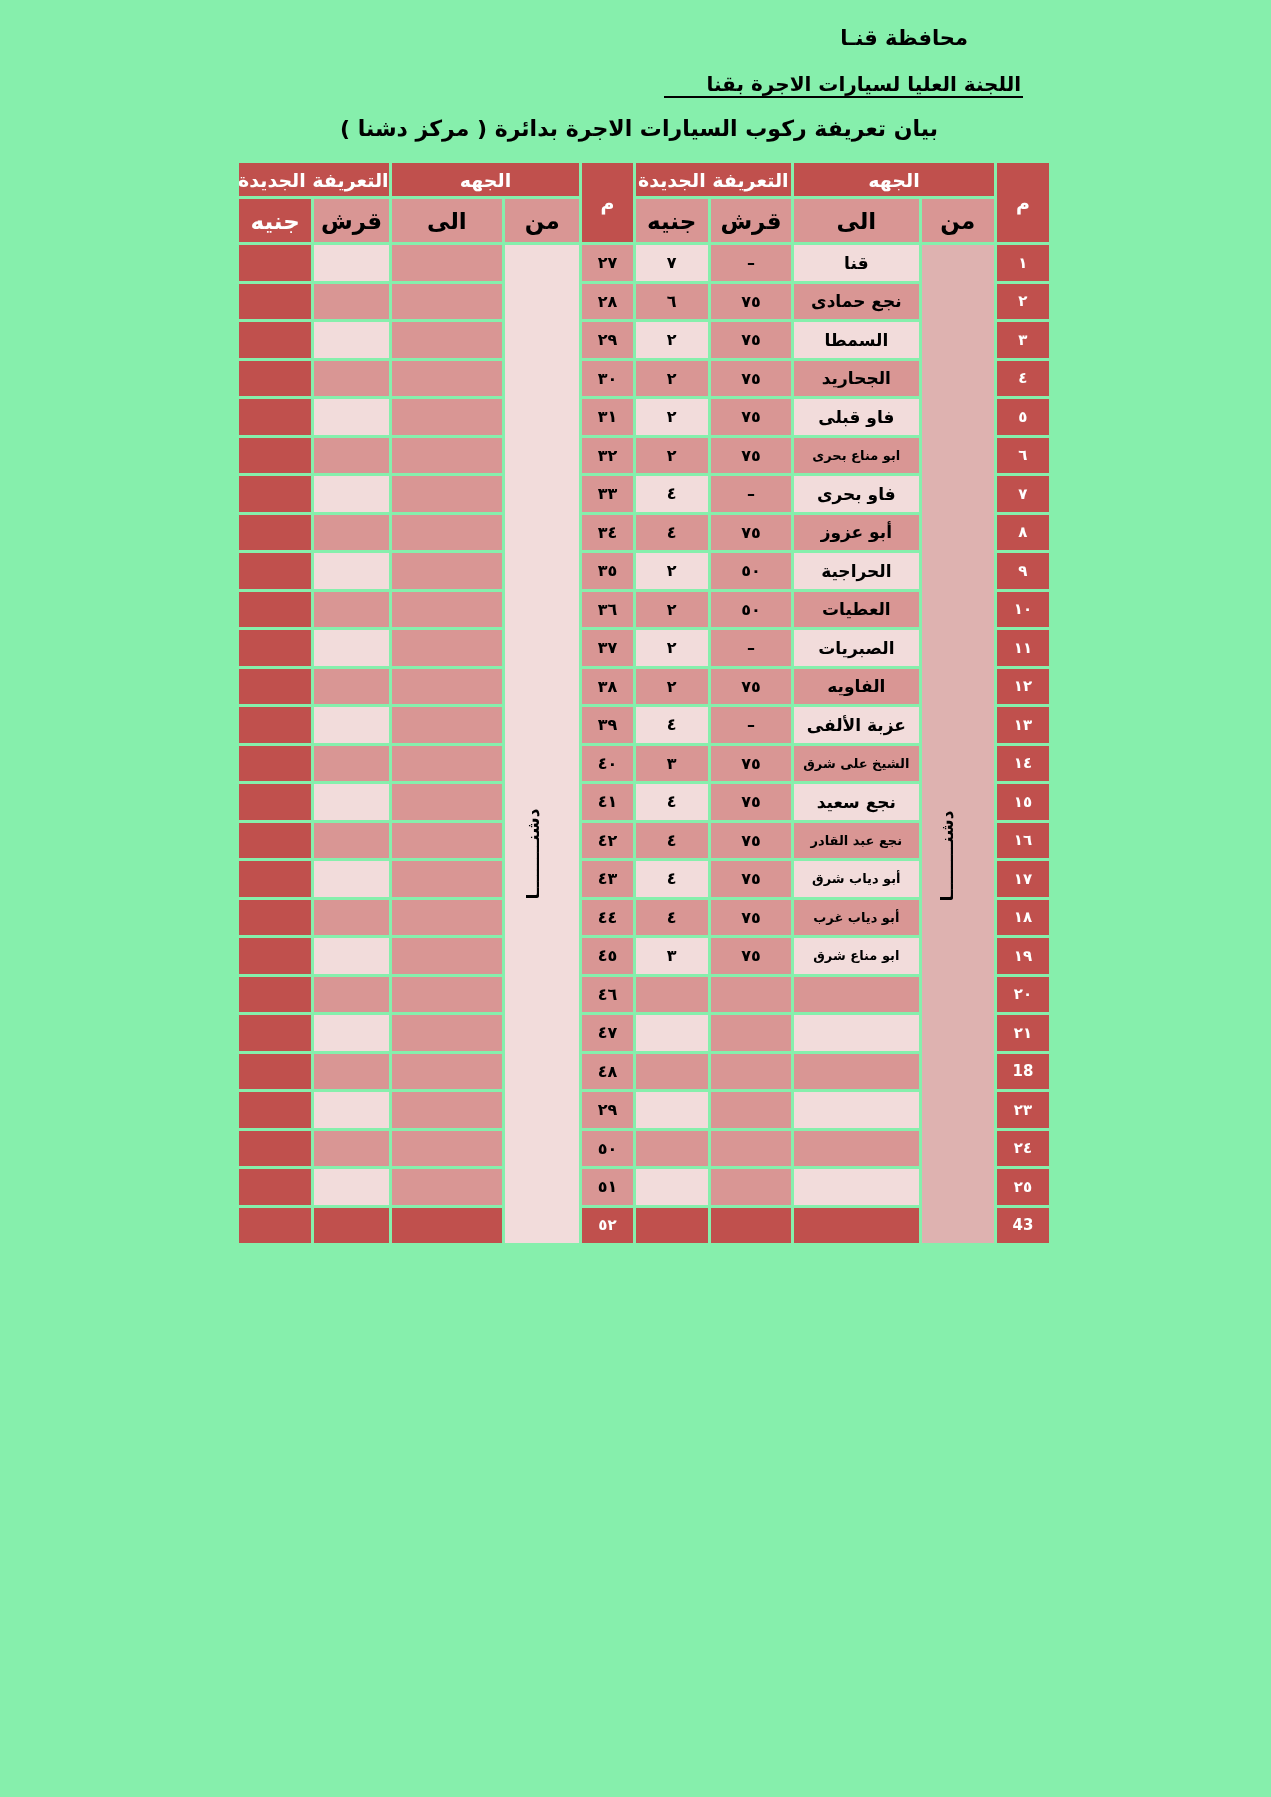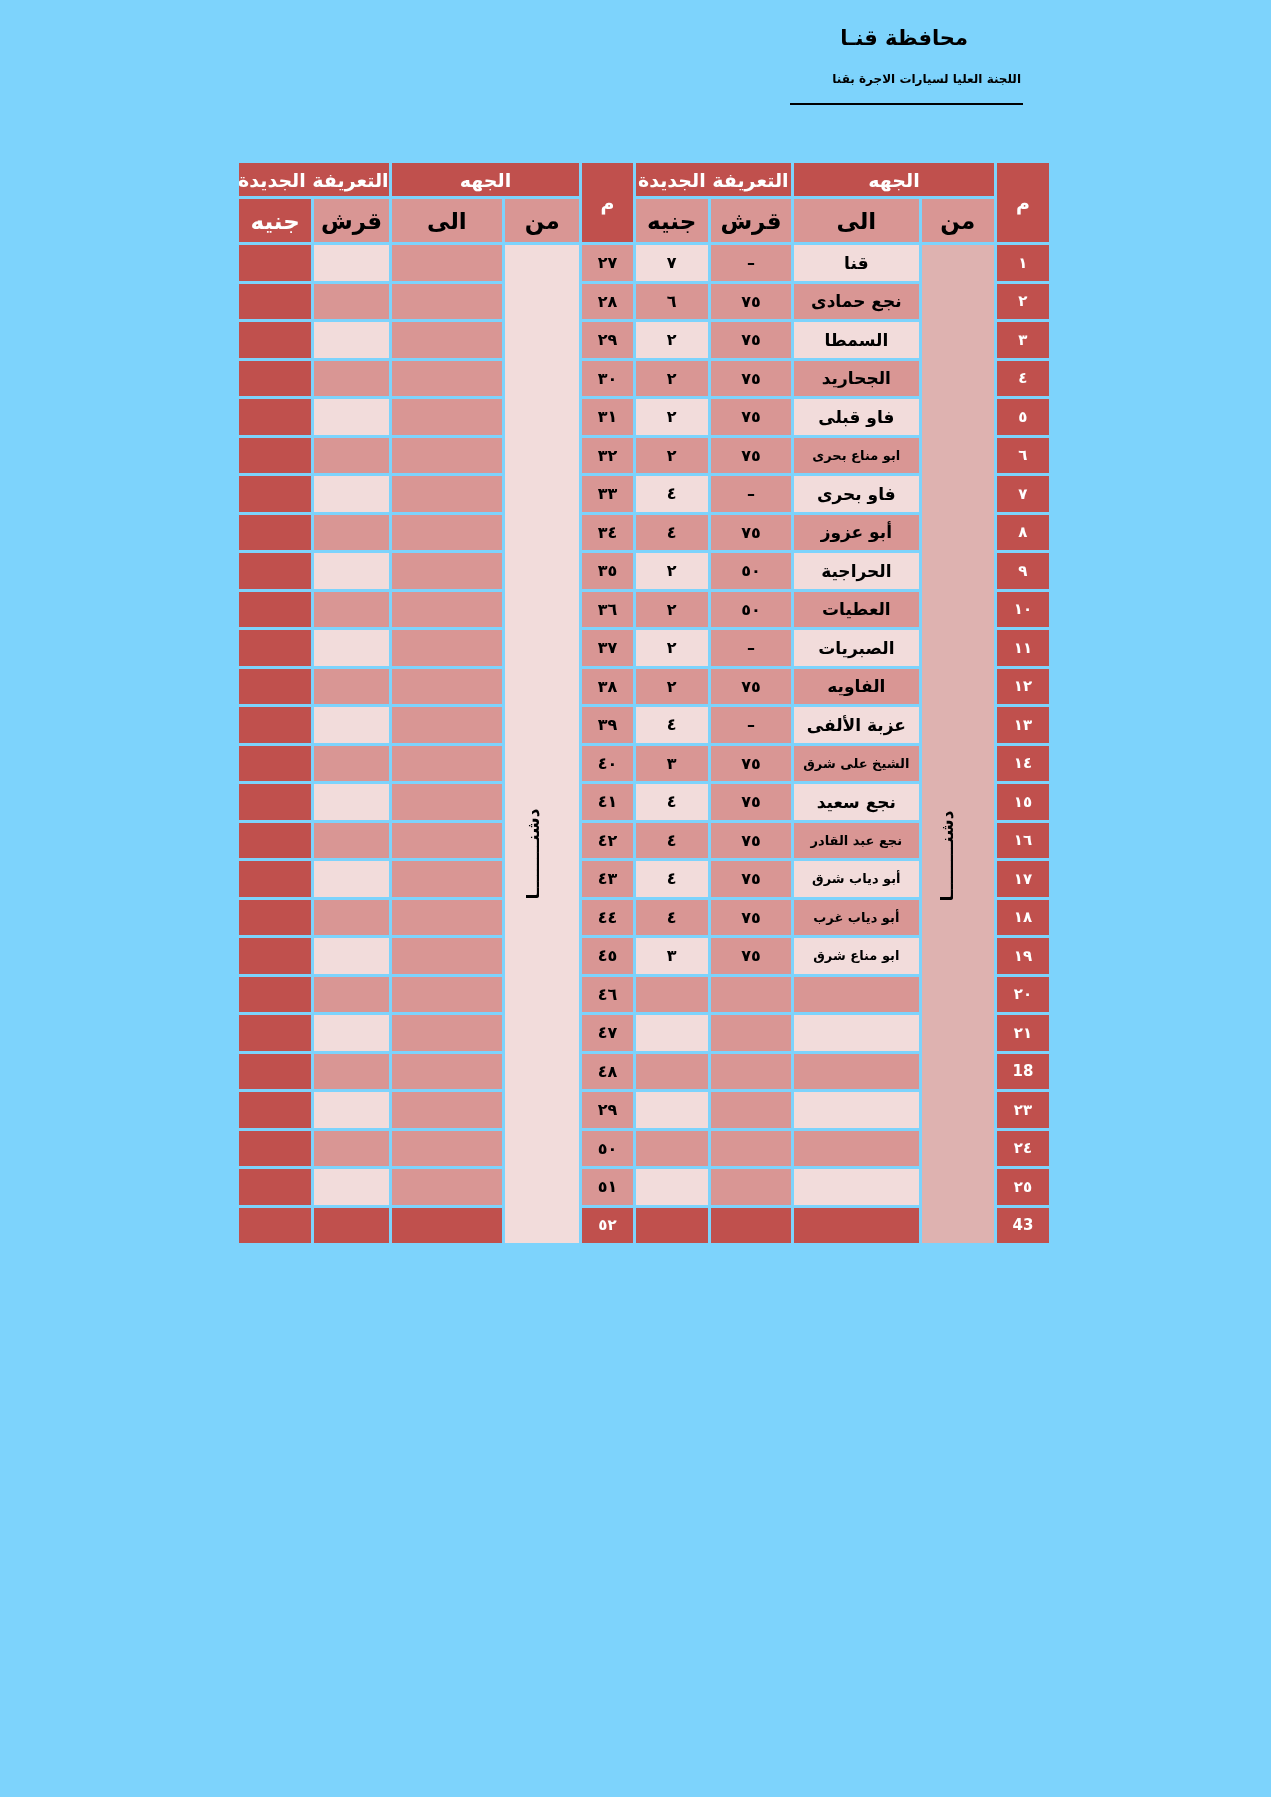--- a/index.html
+++ b/index.html
@@ -1,23 +1,23 @@
 <!DOCTYPE html>
 <html lang="ar"><head>
 <meta charset="utf-8">
 <style>
   html,body{margin:0;padding:0;background:#fff;}
   .page{
-    position:relative;width:1271px;height:1797px;background:#7dd3fc;overflow:hidden;
+    position:relative;width:1271px;height:1797px;background:#86efac;overflow:hidden;
     font-family:"DejaVu Sans","Liberation Sans",sans-serif;direction:rtl;color:#000;
   }
   .gov{position:absolute;top:26px;right:303px;font-size:21px;font-weight:bold;}
   .committee{
-    position:absolute;top:72px;right:248px;font-size:12px;font-weight:bold;
-    border-bottom:2px solid #000;padding:0 2px 17px 42px;
+    position:absolute;top:72px;right:248px;font-size:20px;font-weight:bold;
+    border-bottom:2px solid #000;padding:0 2px 0 42px;
   }
   .doc-title{position:absolute;top:116px;left:225px;width:828px;text-align:center;font-size:22px;font-weight:bold;}
   .table-wrap{position:absolute;top:160px;left:228px;width:824px;}
   table.fare{border-collapse:separate;border-spacing:3px;direction:rtl;table-layout:fixed;width:816px;}
   th,td{padding:0;margin:0;vertical-align:middle;text-align:center;font-weight:bold;overflow:hidden;white-space:nowrap;}
   .h1{height:33px;font-size:19px;}
   .h2{height:43px;font-size:23px;margin-left:15px;}
   td{height:35.5px;}
   .dark{background:#C0504D;color:#fff;}
   .med{background:#D99694;color:#000;}
@@ -40,20 +40,21 @@
     font-size:26px;font-weight:bold;color:#2F5496;
   }
 </style>
 </head>
 <body>
 
 <div class="page">
 
   <div class="gov">محافظة قنـا</div>
   <div class="committee">اللجنة العليا لسيارات الاجرة بقنا</div>
+  <div class="doc-title">بيان تعريفة ركوب السيارات الاجرة بدائرة ( مركز دشنا )</div>
 
   <div class="table-wrap">
     <table class="fare">
       <colgroup>
         <col style="width:52px">
           <col style="width:72px">
           <col style="width:124px">
           <col style="width:80px">
           <col style="width:72px">
         <col style="width:50px">

